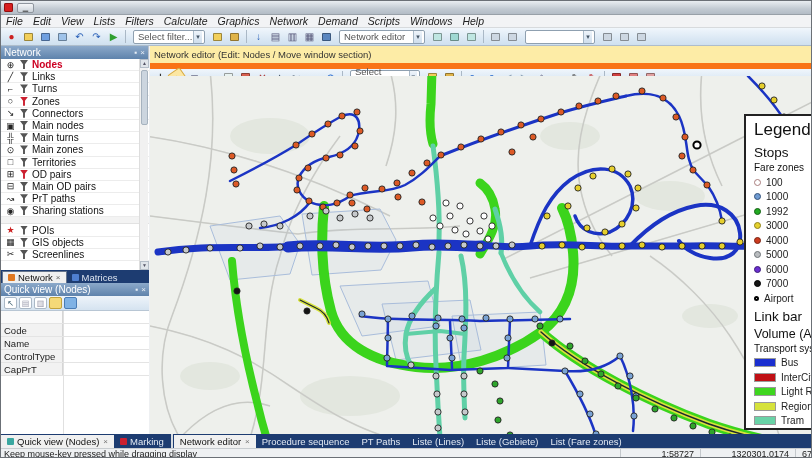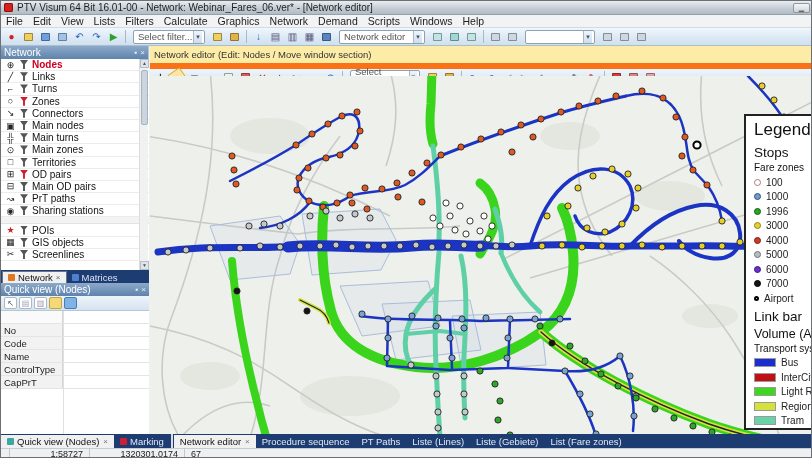--- a/index.html
+++ b/index.html
@@ -10,21 +10,21 @@
     background:linear-gradient(#e9edf1,#c2cad2 60%,#b3bcc6);display:flex;align-items:center;
     font-size:10px;color:#1d1f22;padding-left:3px;border-bottom:1px solid #98a0a8;}
   #titlebar .appicon{width:9px;height:9px;background:#d81e1e;border-radius:2px;margin-right:4px;
     box-shadow:inset 0 0 0 1px #8f0f0f;}
   #titlebar .cap{flex:1;white-space:nowrap;overflow:hidden;}
   .winbtn{width:17px;height:10px;background:linear-gradient(#f4f6f8,#ccd3da);border:1px solid #8f969e;
     border-radius:2px;margin-right:3px;font-size:7px;line-height:8px;text-align:center;color:#444;}
   
   #menubar{position:absolute;left:0;top:14px;width:812px;height:13px;background:#f2f3f5;
     display:flex;align-items:center;font-size:10.5px;color:#222;border-bottom:1px solid #d7dadd;}
-  .menu-item{padding:0 5px;}
+  .menu-item{padding:0 5px;font-style:italic;}
   
   .tbar{display:flex;align-items:center;background:linear-gradient(#f0f6fc,#d8e6f3 70%,#cfe0ef);}
   #toolbar{position:absolute;left:0;top:27px;width:812px;height:18px;border-bottom:1px solid #aebdcb;padding-left:2px;}
   .tbtn{min-width:15px;height:15px;margin:0 1px;border:1px solid transparent;border-radius:2px;
     display:flex;align-items:center;justify-content:center;font-size:10px;color:#333;}
   .tbtn.sel{background:#fce7a2;border-color:#d8a93f;}
   .tdiv{width:1px;height:13px;background:#aab8c6;margin:0 3px;}
   .combo{height:14px;background:#fff;border:1px solid #8fa0b0;border-radius:2px;display:flex;align-items:center;
     font-size:9.5px;color:#555;padding:0 2px 0 4px;margin:0 4px;}
   .combo .arr{margin-left:auto;width:9px;height:12px;background:linear-gradient(#eef4fa,#cfdeed);
@@ -98,21 +98,20 @@
   #status .msg{flex:1;padding-left:3px;}
   #status .cell{border-left:1px solid #c4c8cc;padding:0 6px;white-space:nowrap;}
 </style>
 </head>
 <body>
 
 <div id="win">
 
   <div id="titlebar">
     <span class="appicon"></span>
-    <span class="cap">PTV Visum 64 Bit 16.01-00 - Network: Webinar_Fares_06.ver* - [Network editor]</span>
     <span class="winbtn">▁</span>
   </div>
 
   <div id="menubar">
       <span class="menu-item">File</span>
       <span class="menu-item">Edit</span>
       <span class="menu-item">View</span>
       <span class="menu-item">Lists</span>
       <span class="menu-item">Filters</span>
       <span class="menu-item">Calculate</span>
@@ -308,24 +307,20 @@
       <div id="qvtools">
         <span class="qbtn">↖</span>
         <span class="qbtn" style="color:#99a;">▤</span>
         <span class="qbtn" style="color:#99a;">▥</span>
         <span class="qbtn" style="background:#f5d978;border-color:#c2a23c;"></span>
         <span class="qbtn" style="background:#7fb2e5;border-color:#4a7cb5;"></span>
       </div>
       <div id="qvtable">
           <div class="qrow hdr">
             <span class="k"></span>
-            <span class="v"></span>
-          </div>
-          <div class="qrow">
-            <span class="k">No</span>
             <span class="v"></span>
           </div>
           <div class="qrow">
             <span class="k">Code</span>
             <span class="v"></span>
           </div>
           <div class="qrow">
             <span class="k">Name</span>
             <span class="v"></span>
           </div>
@@ -635,21 +630,21 @@
             <div class="lg-item">
               <span class="dot" style="background: rgb(255, 255, 255); border-color: rgb(169, 125, 125);"></span>
               <span>100</span>
             </div>
             <div class="lg-item">
               <span class="dot" style="background: rgb(111, 155, 210); border-color: rgb(51, 81, 122);"></span>
               <span>1000</span>
             </div>
             <div class="lg-item">
               <span class="dot" style="background: rgb(34, 170, 34); border-color: rgb(20, 95, 20);"></span>
-              <span>1996</span>
+              <span>1992</span>
             </div>
             <div class="lg-item">
               <span class="dot" style="background: rgb(230, 210, 46); border-color: rgb(143, 130, 28);"></span>
               <span>3000</span>
             </div>
             <div class="lg-item">
               <span class="dot" style="background: rgb(204, 59, 30); border-color: rgb(122, 35, 18);"></span>
               <span>4000</span>
             </div>
             <div class="lg-item">
@@ -724,18 +719,19 @@
       </span>
       <span class="btab">
         <span>Liste (Gebiete)</span>
       </span>
       <span class="btab">
         <span>List (Fare zones)</span>
       </span>
     </div>
 
   <div id="status">
+    <span class="msg">Keep mouse-key pressed while dragging display</span>
     <span class="cell" style="width:80px;text-align:right;margin-left:8px;">1:58727</span>
     <span class="cell" style="width:95px;text-align:right;">1320301.0174</span>
     <span class="cell" style="width:18px;overflow:hidden;">67</span>
   </div>
 
 </div>
 
 </body></html>

